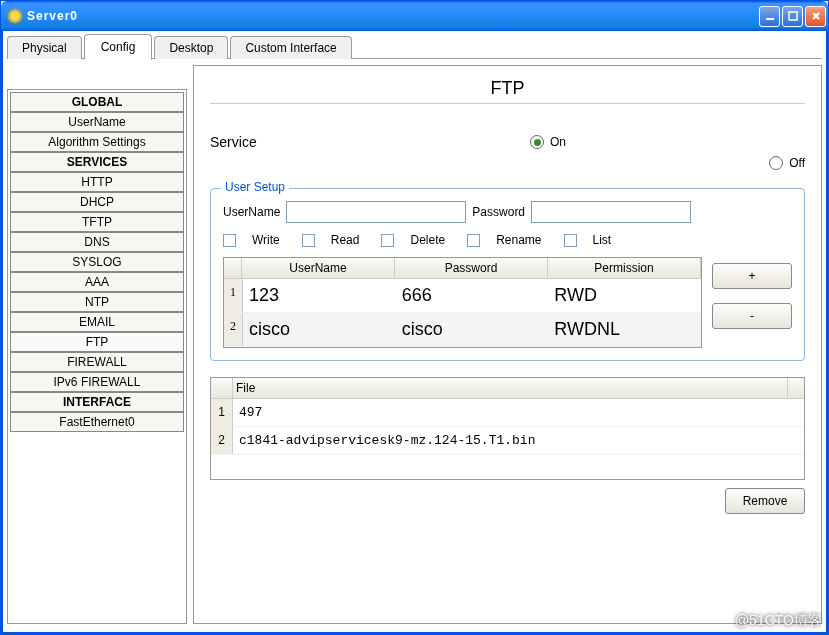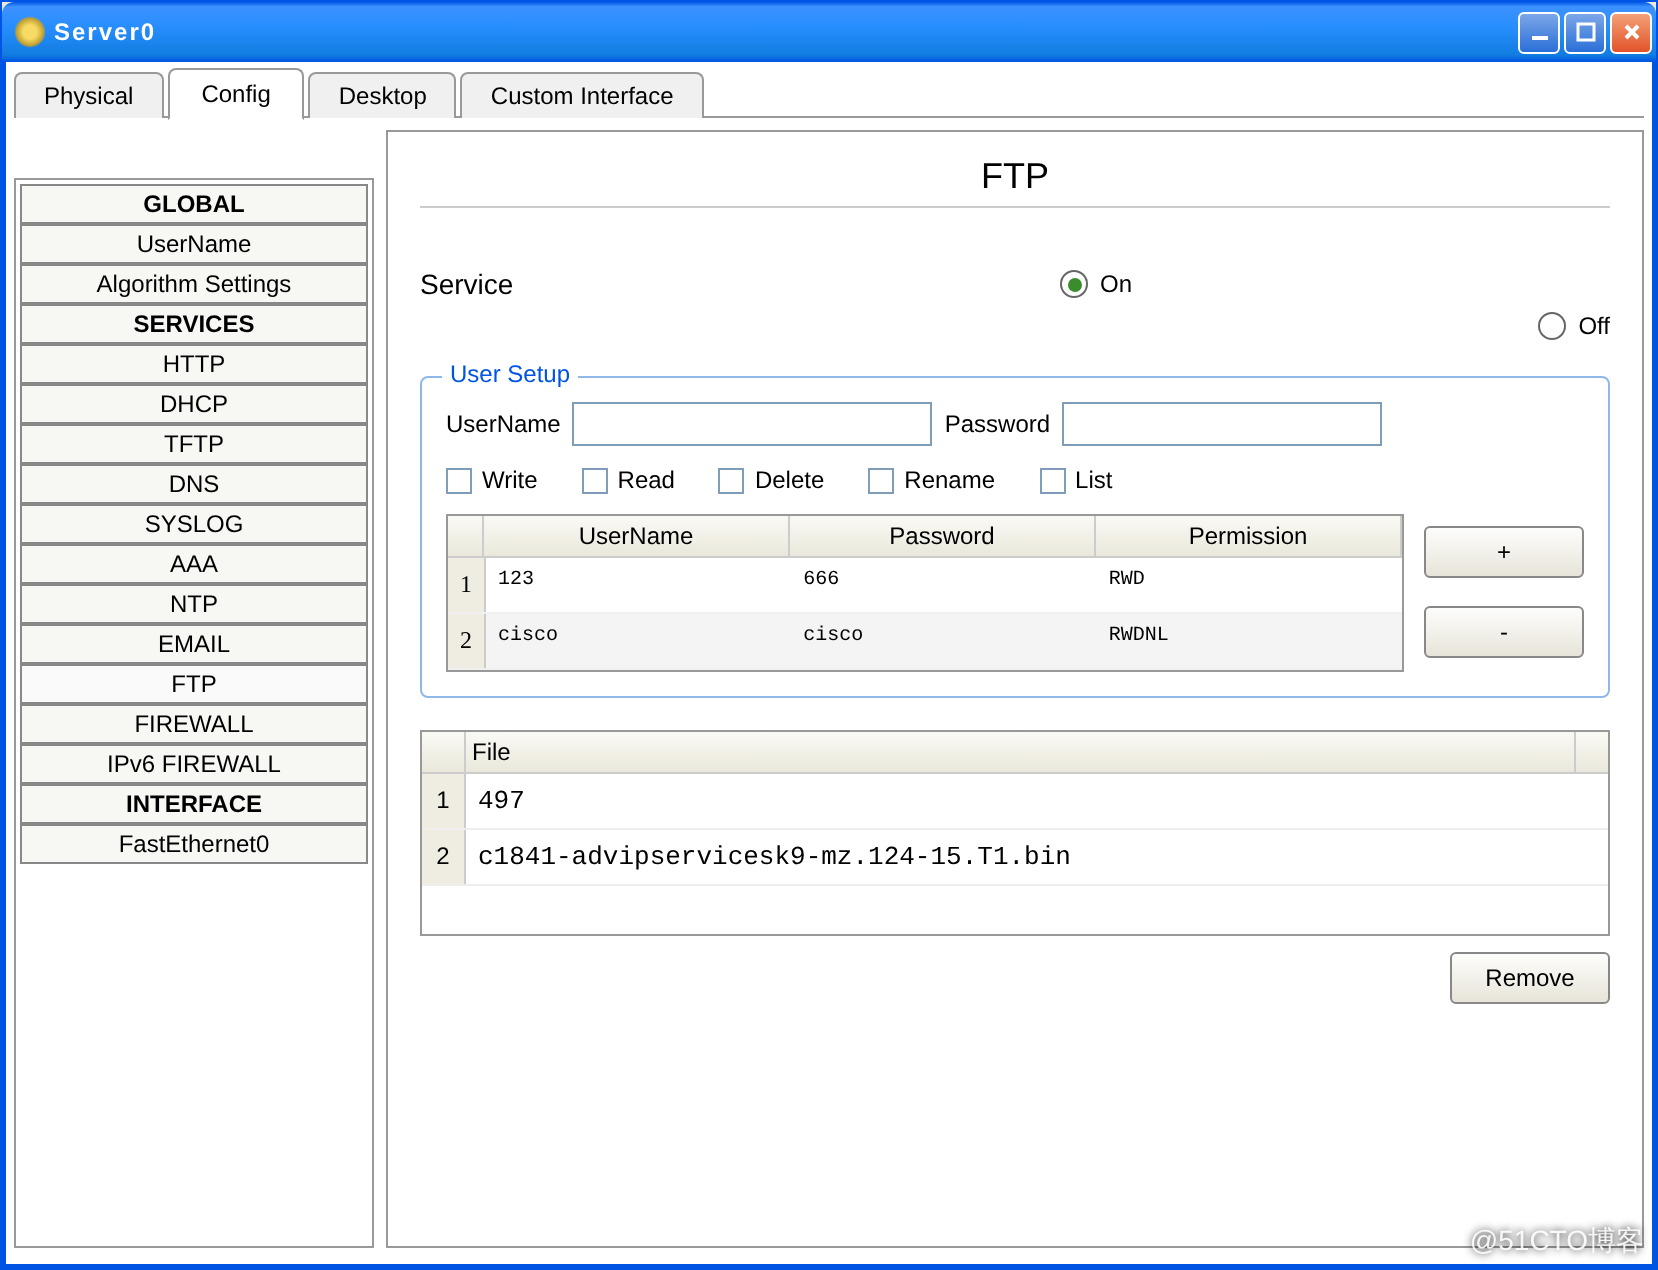--- a/index.html
+++ b/index.html
@@ -43,31 +43,31 @@
 
 .fieldset { border: 1px solid #8fb8e8; border-radius: 4px; padding: 12px; position: relative; margin-bottom: 16px; }
 .legend { position: absolute; top: -9px; left: 10px; background: #fff; padding: 0 4px; color: #0054e3; }
 
 .inp-row { display: flex; align-items: center; gap: 6px; margin-bottom: 10px; }
 .inp { border: 1px solid #7f9db9; height: 22px; padding: 0 4px; background: #fff; }
 .inp.user { width: 180px; }
 .inp.pass { width: 160px; }
 
 .chk-row { display: flex; gap: 22px; margin-bottom: 10px; }
-.chk-wrap { display: flex; align-items: center; gap: 5px; }
+.chk-wrap { display: flex; align-items: center; gap: 16px; }
 .chk { width: 13px; height: 13px; border: 1px solid #7f9db9; background: #fff; }
 
 .tbl-row { display: flex; gap: 10px; align-items: flex-start; }
 .tbl { border: 1px solid #999; flex: 1; background: #fff; }
 .tbl-head { display: flex; background: linear-gradient(#fafaf5,#eae8db); border-bottom: 1px solid #ccc; }
 .tbl-head .th { border-right: 1px solid #ccc; padding: 3px 6px; text-align: center; flex: 1; }
 .tbl-head .th:first-child { flex: 0 0 18px; }
 .tbl-body .tr { display: flex; border-bottom: 1px solid #f0f0f0; }
 .tbl-body .tr:nth-child(even){ background: #f4f4f4; }
-.tbl-body .td { padding: 6px; flex: 1; font-family: Liberation Mono, monospace; font-size: 10px; }
+.tbl-body .td { padding: 6px; flex: 1; font-family: Liberation Sans, sans-serif; font-size: 18px; }
 .tbl-body .td.rownum { flex: 0 0 18px; text-align: center; background: #efede2; border-right: 1px solid #ccc; font-family: Tahoma; font-size: 12px; }
 
 .side-btns { display: flex; flex-direction: column; gap: 14px; margin-top: 6px; }
 .btn { width: 80px; height: 26px; border: 1px solid #888; border-radius: 3px; background: linear-gradient(#fdfdfb,#e7e5d9); cursor: default; text-align: center; line-height: 24px; }
 
 .file-tbl { border: 1px solid #999; margin-bottom: 8px; }
 .file-head { display: flex; background: linear-gradient(#fafaf5,#eae8db); border-bottom: 1px solid #ccc; }
 .file-head .th.num { flex: 0 0 22px; border-right: 1px solid #ccc; }
 .file-head .th.name { flex: 1; text-align: left; padding: 3px; border-right: 1px solid #ccc; }
 .file-head .th.end { flex: 0 0 16px; }

